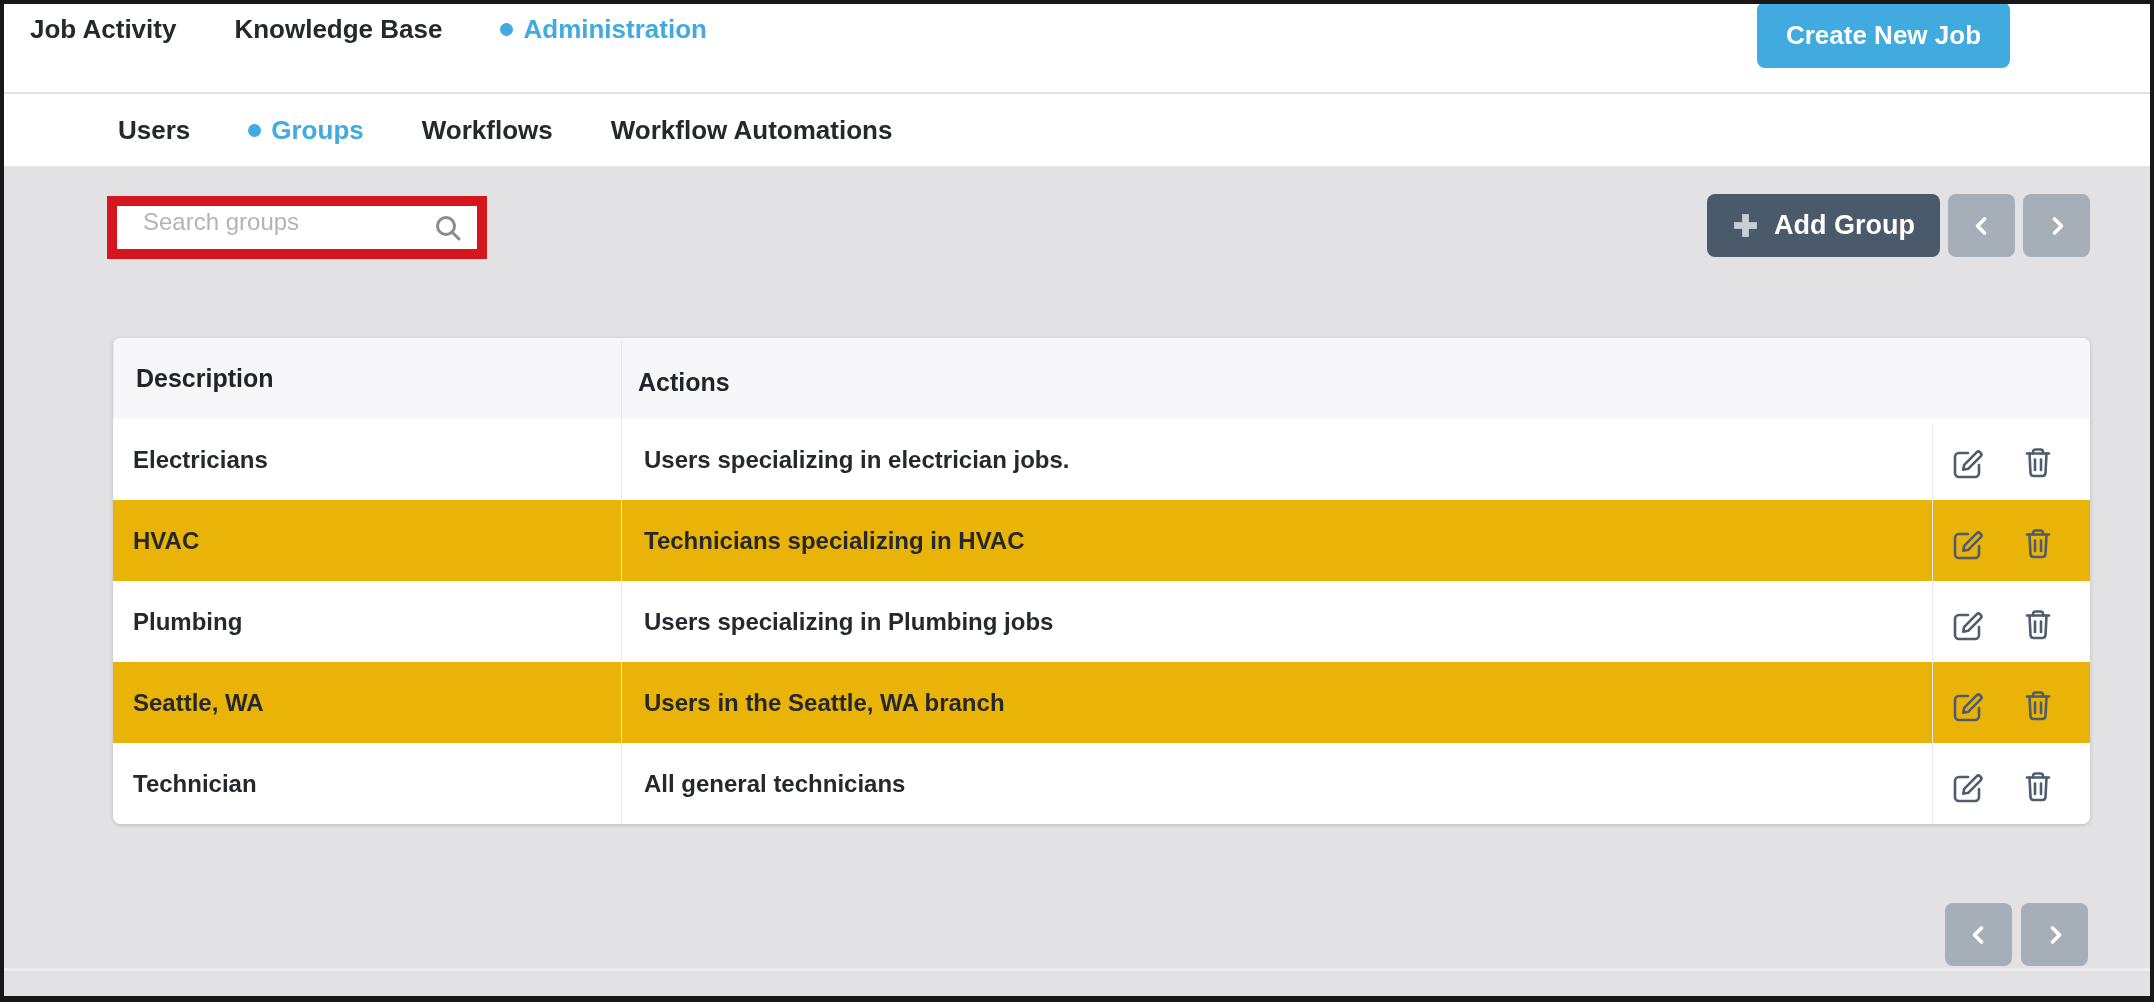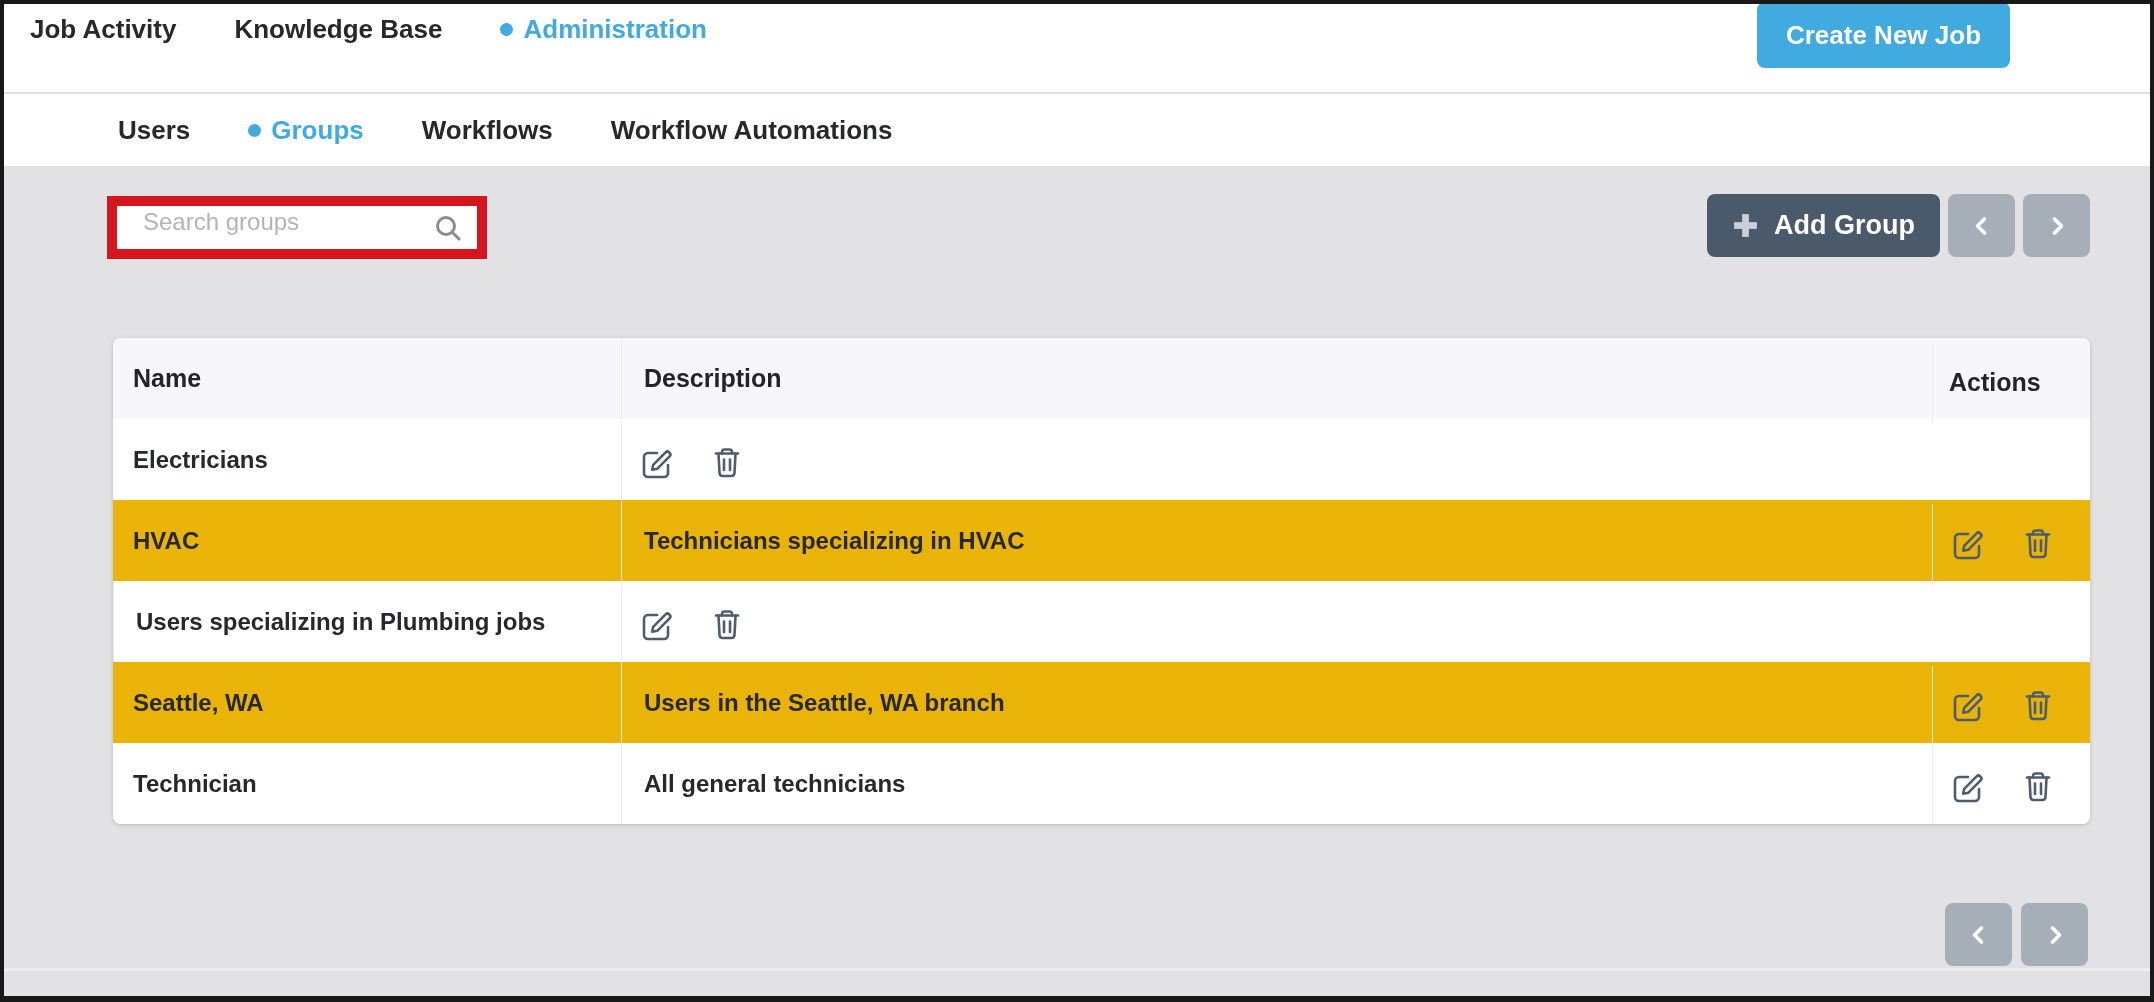--- a/index.html
+++ b/index.html
@@ -117,27 +117,27 @@
     <button class="pg-btn pg-next-top">
       <span style="display:flex;">
         <svg width="28" height="28" viewBox="0 0 28 28" fill="none" stroke="#ffffff" stroke-width="3.6" stroke-linecap="round" stroke-linejoin="round">
           <polyline points="11.5,7 18.5,14 11.5,21"></polyline>
         </svg>
       </span>
     </button>
 
     <div class="card">
       <div class="trow head">
-        <div class="cell">Name</div>
         <div class="cell desc">Description</div>
         <div class="cell acts">Actions</div>
       </div>
 
       <div class="trow odd">
         <div class="cell">Electricians</div>
+        <div class="cell desc">Users specializing in electrician jobs.</div>
         <div class="cell acts">
           <button class="icon-btn">
               <span style="display:flex;">
             <svg width="38" height="38" viewBox="0 0 38 38" fill="none" stroke="#4e5d6e" stroke-width="2.6" stroke-linecap="round" stroke-linejoin="round">
               <path d="M30,21 v8 a4,4 0 0 1 -4,4 H10 a4,4 0 0 1 -4,-4 V13 a4,4 0 0 1 4,-4 h9"></path>
               <path d="M14.2,25.8 L15.2,20.8 L27.6,8.4 C28.6,7.4 30.2,7.4 31.2,8.4 L31.6,8.8 C32.6,9.8 32.6,11.4 31.6,12.4 L19.2,24.8 Z"></path>
             </svg>
               </span>
           </button>
           <button class="icon-btn">
@@ -174,20 +174,21 @@
               <path d="M10.5,9.5 l1,19.5 a3.2,3.2 0 0 0 3.2,3 h8.6 a3.2,3.2 0 0 0 3.2,-3 l1,-19.5"></path>
               <line x1="16" y1="15.5" x2="16" y2="26"></line>
               <line x1="22" y1="15.5" x2="22" y2="26"></line>
             </svg>
               </span>
           </button>
         </div>
       </div>
 
       <div class="trow odd">
+        <div class="cell">Plumbing</div>
         <div class="cell desc">Users specializing in Plumbing jobs</div>
         <div class="cell acts">
           <button class="icon-btn">
               <span style="display:flex;">
             <svg width="38" height="38" viewBox="0 0 38 38" fill="none" stroke="#4e5d6e" stroke-width="2.6" stroke-linecap="round" stroke-linejoin="round">
               <path d="M30,21 v8 a4,4 0 0 1 -4,4 H10 a4,4 0 0 1 -4,-4 V13 a4,4 0 0 1 4,-4 h9"></path>
               <path d="M14.2,25.8 L15.2,20.8 L27.6,8.4 C28.6,7.4 30.2,7.4 31.2,8.4 L31.6,8.8 C32.6,9.8 32.6,11.4 31.6,12.4 L19.2,24.8 Z"></path>
             </svg>
               </span>
           </button>

